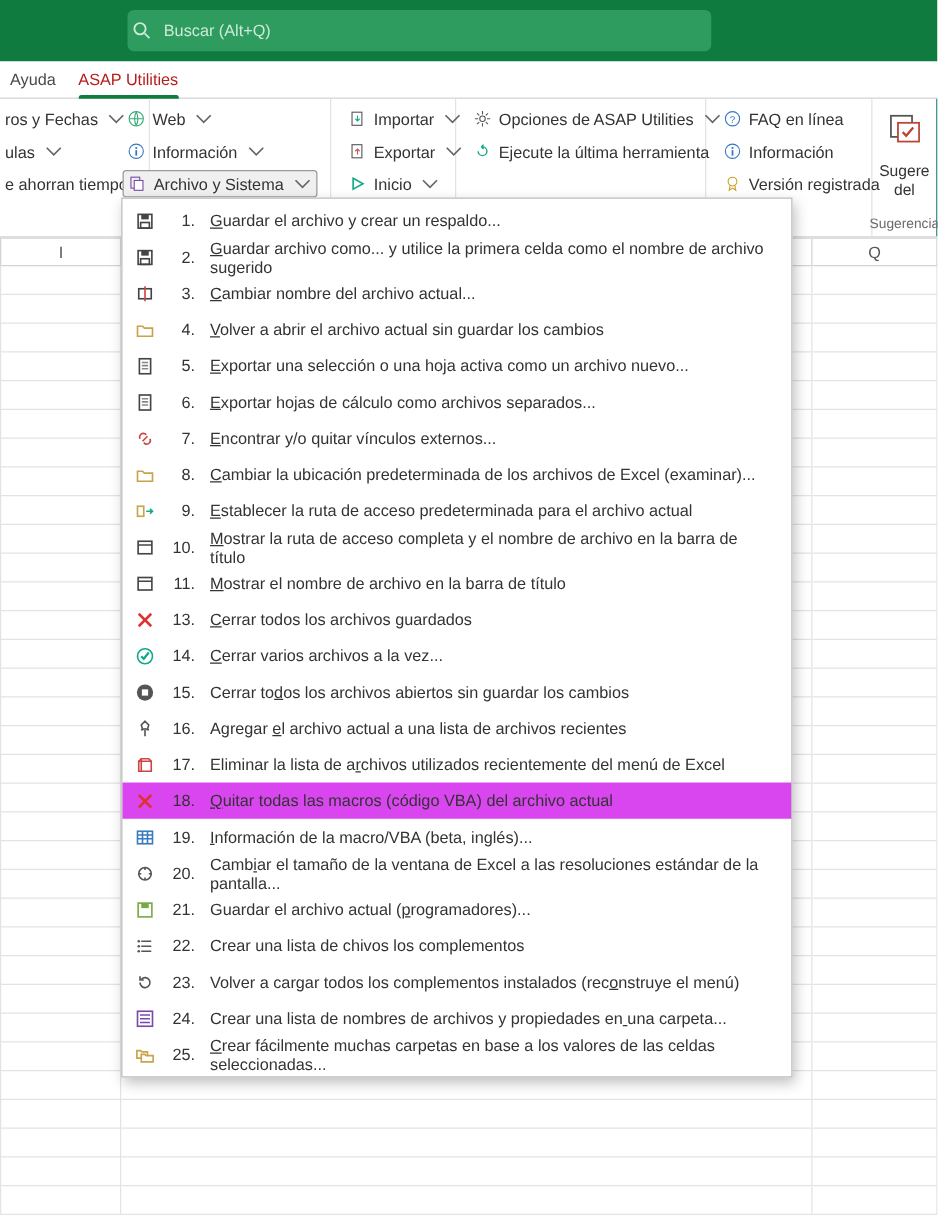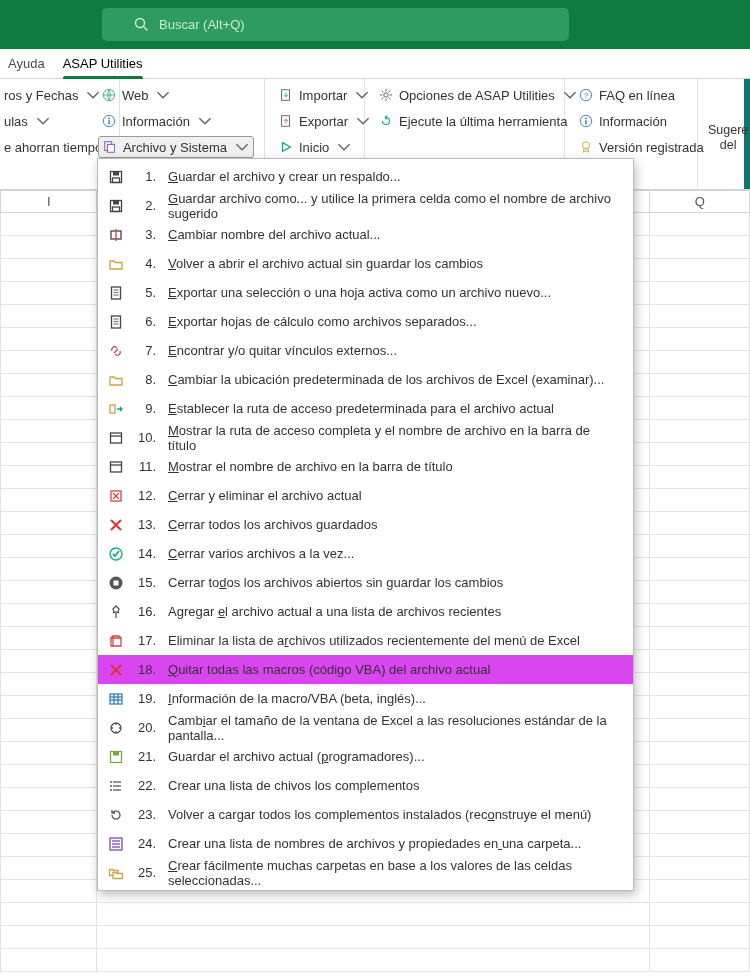--- a/index.html
+++ b/index.html
@@ -1,41 +1,41 @@
 <!DOCTYPE html>
 <html><head>
   <meta charset="utf-8">
   <style>
     * { margin:0; padding:0; box-sizing:border-box; font-family:"Segoe UI",Tahoma,sans-serif; }
     body { width:750px; height:978px; overflow:hidden; background:#fff; position:relative; }
 
     
     .titlebar { height:49px; background:#0f7b3e; display:flex; align-items:center; padding-left:102px; }
     .searchbox { display:flex; align-items:center; gap:10px; height:33px; width:467px; background:#2e9b5f;
-                 border-radius:5px; padding:0 32px; color:#cde9d8; font-size:13px; }
+                 border-radius:5px; padding:0 4px; color:#cde9d8; font-size:13px; }
     .searchbox svg { width:15px; height:15px; stroke:#cde9d8; fill:none; stroke-width:2; }
 
     
     .tabrow { height:30px; border-bottom:1px solid #d4d4d4; display:flex; align-items:flex-end; padding-left:8px; gap:18px; font-size:13px; }
     .tab-item { height:30px; display:flex; align-items:center; color:#4a4a4a; }
-    .tab-active { color:#000000; position:relative; }
+    .tab-active { color:#b91c1c; position:relative; }
     .tab-active::after { content:""; position:absolute; bottom:-1px; left:0; right:0; height:3px; background:#0f7b3e; border-radius:2px 2px 0 0; }
 
     
     .ribbon { display:flex; height:111px; border-bottom:1px solid #d4d4d4; position:relative; }
     .group { border-right:1px solid #e3e3e3; padding:5px 10px 0 10px; height:111px; display:flex; flex-direction:column; justify-content:space-between; }
     .group-body { display:flex; flex-direction:column; gap:4px; }
     .group-label { font-size:11px; color:#6a6a6a; text-align:right; margin-bottom:4px; white-space:nowrap; overflow:hidden; }
     .rbtn { display:flex; align-items:center; gap:6px; font-size:13px; color:#333; height:22px; padding:0 4px; white-space:nowrap; cursor:default; }
     .rbtn svg { width:14px; height:14px; flex-shrink:0; }
     .rbtn.pressed { border:1px solid #9a9a9a; border-radius:3px; background:#f0f0f0; }
     .chev { width:8px; height:8px; margin-left:2px; }
 
     
-    .biggroup { padding:8px 10px 0 10px; border-right:6px solid #0f766e; display:flex; flex-direction:row; align-items:center; justify-content:space-between; }
+    .biggroup { padding:8px 10px 0 10px; border-right:1px solid #0f766e; display:flex; flex-direction:column; align-items:center; justify-content:space-between; }
     .biggroup .icon { width:30px; height:30px; }
 
     
     .sheet { position:absolute; top:190px; left:0; right:0; bottom:0; }
     .sheet table { border-collapse:collapse; width:100%; }
     .sheet th { height:22px; border:1px solid #d4d4d4; background:#fff; font-weight:400; font-size:13px; color:#555; }
     .sheet td { height:23px; border:1px solid #e3e3e3; }
     .colI { width:97px; } .colQ { width:100px; }
 
     
@@ -516,31 +516,20 @@
           <rect x="2.5" y="3" width="11" height="10" stroke="#444"></rect>
           <line x1="2.5" y1="6" x2="13.5" y2="6" stroke="#444"></line>
         </svg>
       </span>
       <span class="mnum">11.</span>
       <span class="mtxt"><span class="u">M</span>ostrar el nombre de archivo en la barra de título</span>
     </div>
     <div class="mi">
       <span class="mic">
         <svg width="16" height="16" viewBox="0 0 16 16" fill="none" stroke-width="1.3">
-          <rect x="3" y="3" width="10" height="10" stroke="#c44"></rect>
-          <line x1="5" y1="5" x2="11" y2="11" stroke="#c44"></line>
-          <line x1="11" y1="5" x2="5" y2="11" stroke="#c44"></line>
-        </svg>
-      </span>
-      <span class="mnum">12.</span>
-      <span class="mtxt"><span class="u">C</span>errar y eliminar el archivo actual</span>
-    </div>
-    <div class="mi">
-      <span class="mic">
-        <svg width="16" height="16" viewBox="0 0 16 16" fill="none" stroke-width="1.3">
           <line x1="3" y1="3" x2="13" y2="13" stroke="#d33" stroke-width="2"></line>
           <line x1="13" y1="3" x2="3" y2="13" stroke="#d33" stroke-width="2"></line>
         </svg>
       </span>
       <span class="mnum">13.</span>
       <span class="mtxt"><span class="u">C</span>errar todos los archivos guardados</span>
     </div>
     <div class="mi">
       <span class="mic">
         <svg width="16" height="16" viewBox="0 0 16 16" fill="none" stroke-width="1.3">

